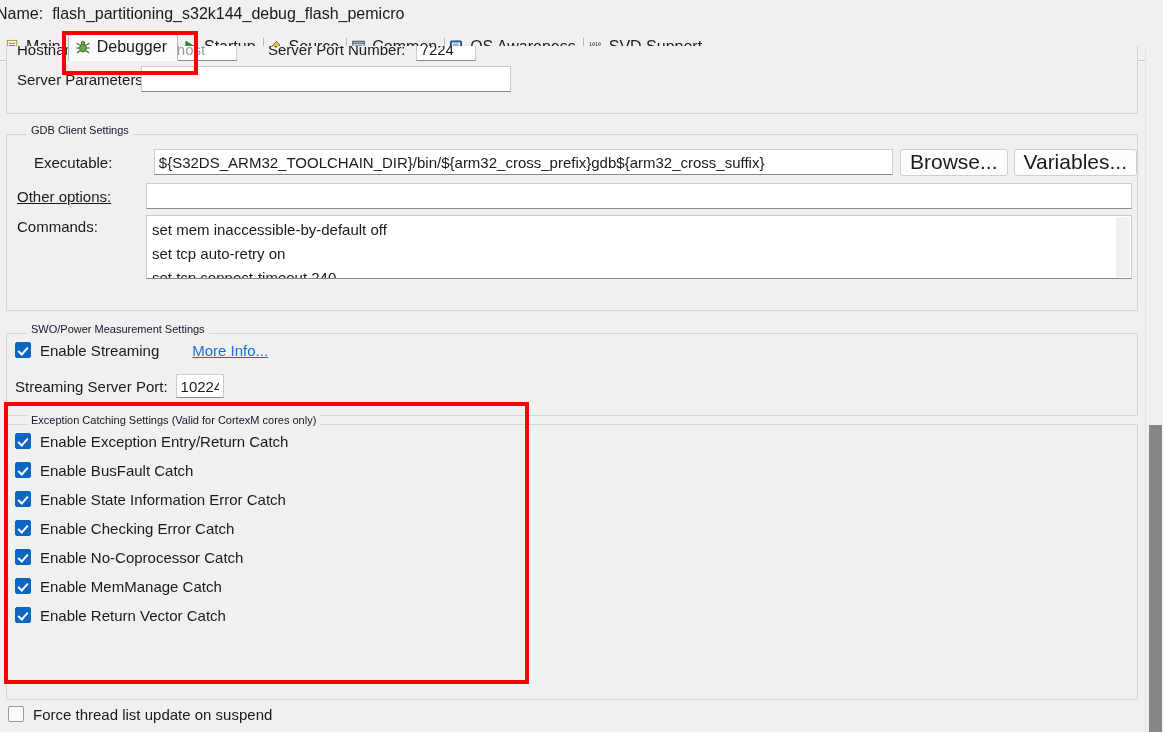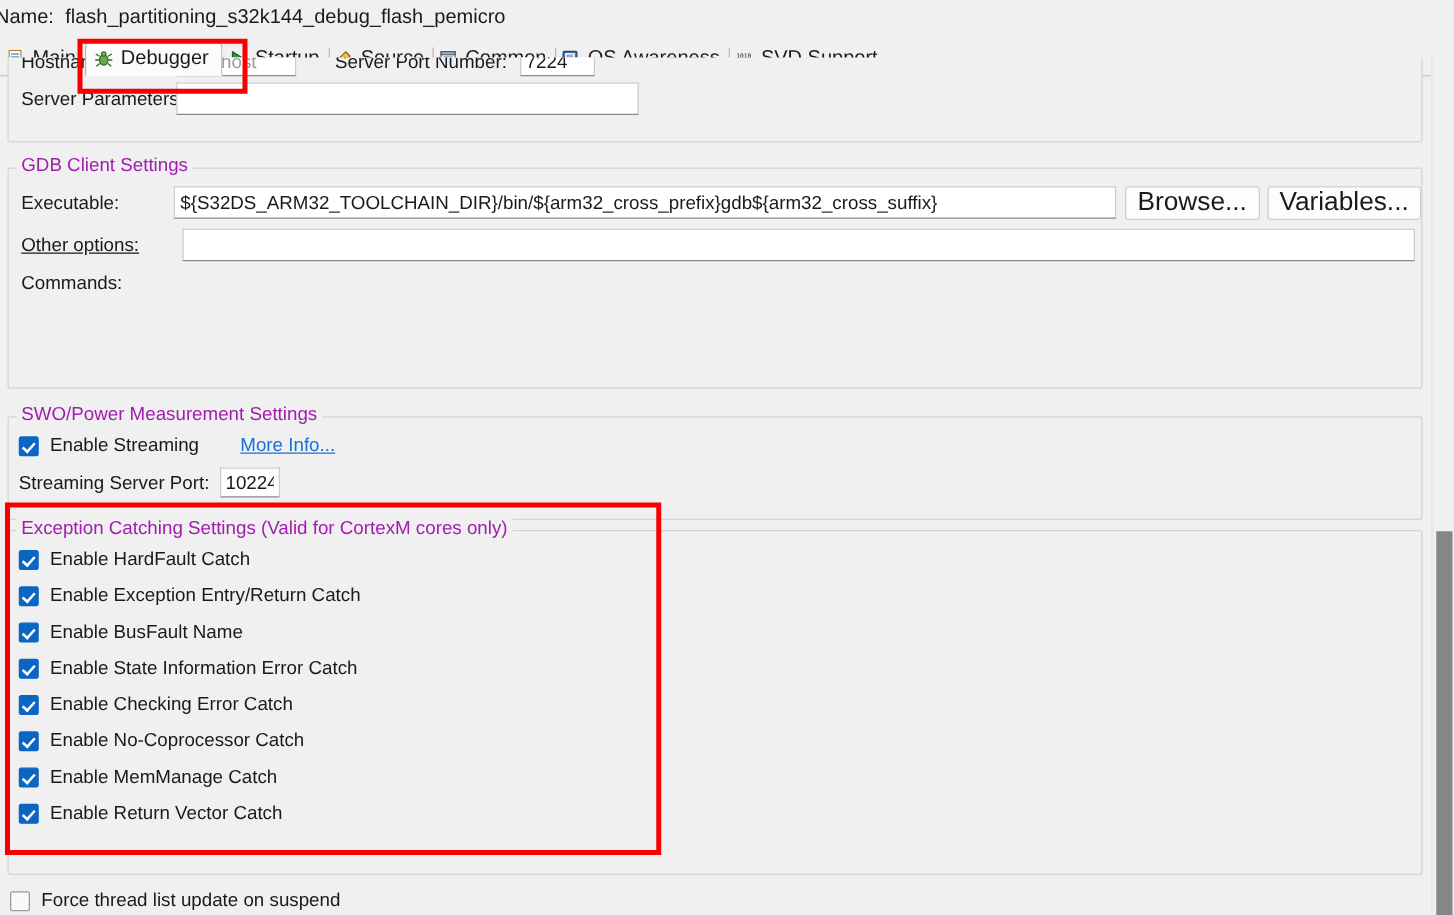--- a/index.html
+++ b/index.html
@@ -75,23 +75,23 @@
 
   
   .group{
     position:relative;
     margin:0 8px 0 6px;
     border:1px solid #d4d4d4;
     border-radius:2px;
     background:#f0f0f0;
   }
   .group > .legend{
-    position:absolute;left:6px;top:-11px;
+    position:absolute;left:20px;top:-11px;
     background:#f0f0f0;padding:0 4px;
-    font-size:15px;color:#a21caf;
+    font-size:11px;color:#0f172a;
     white-space:nowrap;
   }
 
   .row{display:flex;align-items:center;height:30px;}
   .lbl{font-size:15px;color:#1a1a1a;white-space:nowrap;}
 
   .tb{
     background:#ffffff;
     border:1px solid #ccc;
     border-bottom-color:#898989;
@@ -115,21 +115,21 @@
     width:16px;height:16px;flex:none;box-sizing:border-box;
     border-radius:2px;position:relative;display:inline-block;
   }
   .cb.on{background:#0a66c2;border:1px solid #0a66c2;}
   .cb.off{background:#fafafa;border:1px solid #9a9a9a;}
   .cb.on:after{
     content:"";position:absolute;left:4px;top:2px;
     width:4px;height:8px;border:solid #ffffff;
     border-width:0 2px 2px 0;transform:rotate(42deg);
   }
-  .cbrow{display:flex;align-items:center;gap:9px;height:29px;}
+  .cbrow{display:flex;align-items:flex-start;gap:9px;height:29px;}
   .cbrow .t{font-size:15px;color:#1a1a1a;}
 
   a.link{color:#1a6fd4;text-decoration:underline;font-size:15px;cursor:pointer;}
 
   
   .annot{
     position:absolute;border:4px solid #f80000;
     pointer-events:none;z-index:50;box-sizing:border-box;
   }
   #annot-debugger-tab{left:62px;top:31px;width:136px;height:44px;}
@@ -257,33 +257,41 @@
         <div class="row" style="margin-left:10px;height:32px;">
           <span class="lbl" style="width:124px;">Server Parameters:</span>
           <input class="tb" style="width: 370px; height: 26px;" type="text" value="">
         </div>
       </div>
 
       <div class="group" style="margin-top:20px;height:165px;padding-top:10px;">
         <span class="legend">GDB Client Settings</span>
 
         <div class="row" style="margin-left:10px;height:34px;">
-          <span class="lbl" style="width:129px;">Executable:</span>
+          <span class="lbl" style="width:129px;margin-left:17px;">Executable:</span>
           <input class="tb" style="width: 795px; height: 26px;" type="text" value="${S32DS_ARM32_TOOLCHAIN_DIR}/bin/${arm32_cross_prefix}gdb${arm32_cross_suffix}">
           <button class="btn" style="margin-left:7px;">Browse...</button>
           <button class="btn" style="margin-left:6px;">Variables...</button>
         </div>
 
         <div class="row" style="margin-left:10px;height:34px;text-decoration:underline;">
           <span class="lbl" style="width:129px;">Other options:</span>
           <input class="tb" style="width: 986px; height: 26px;" type="text" value="">
         </div>
 
         <div style="display:flex;margin-left:10px;margin-top:2px;">
           <span class="lbl" style="width:129px;line-height:24px;">Commands:</span>
+          <div class="cmdbox" style="width:986px;height:64px;overflow:hidden;">
+            <div id="cmd-lines" style="padding-top:2px;">
+                <div class="cmdline">set mem inaccessible-by-default off</div>
+                <div class="cmdline">set tcp auto-retry on</div>
+                <div class="cmdline">set tcp connect-timeout 240</div>
+              </div>
+            <div class="cmdscroll"></div>
+          </div>
         </div>
       </div>
 
       <div class="group" style="margin-top:22px;height:73px;padding-top:8px;">
         <span class="legend">SWO/Power Measurement Settings</span>
 
         <div class="cbrow" style="margin-left:8px;">
           <span class="cb on"></span>
           <span class="t">Enable Streaming</span>
           <a class="link" style="margin-left:24px;">More Info...</a>
@@ -293,29 +301,25 @@
           <span class="lbl">Streaming Server Port:</span>
           <input class="tb" style="width: 48px; margin-left: 8px;" type="text" value="10224">
         </div>
       </div>
 
       <div class="group" style="margin-top:8px;height:266px;padding-top:8px;">
         <span class="legend">Exception Catching Settings (Valid for CortexM cores only)</span>
         <div id="exception-list" style="margin-left:8px;">
             <div class="cbrow">
               <span class="cb on"></span>
-              <span class="t">Enable HardFault Catch</span>
-            </div>
-            <div class="cbrow">
-              <span class="cb on"></span>
               <span class="t">Enable Exception Entry/Return Catch</span>
             </div>
             <div class="cbrow">
               <span class="cb on"></span>
-              <span class="t">Enable BusFault Name</span>
+              <span class="t">Enable BusFault Catch</span>
             </div>
             <div class="cbrow">
               <span class="cb on"></span>
               <span class="t">Enable State Information Error Catch</span>
             </div>
             <div class="cbrow">
               <span class="cb on"></span>
               <span class="t">Enable Checking Error Catch</span>
             </div>
             <div class="cbrow">

